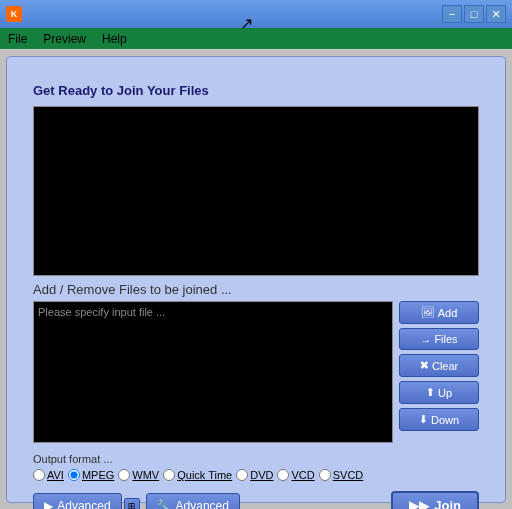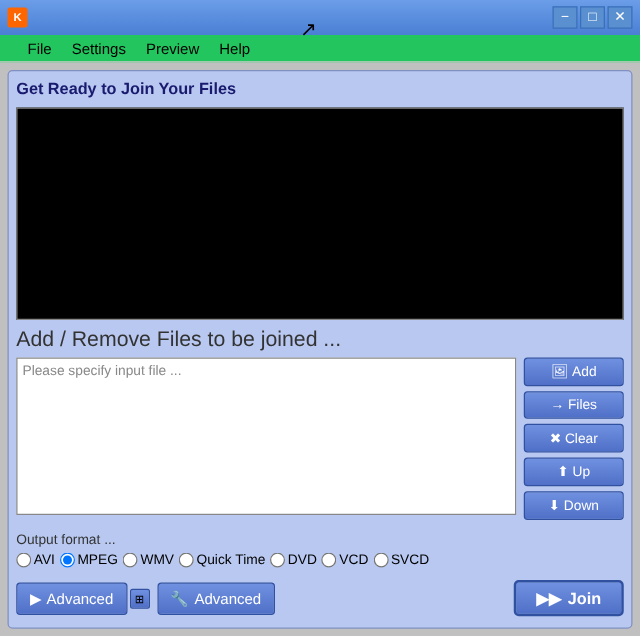--- a/index.html
+++ b/index.html
@@ -56,39 +56,39 @@
       font-size: 11px;
       cursor: pointer;
       display: flex;
       align-items: center;
       justify-content: center;
       line-height: 1;
     }
 
     
     .menu-bar {
-      background: #22c55e;
-      display: flex;
-      align-items: center;
-      padding: 2px 14px;
+      background: #15803d;
+      display: flex;
+      align-items: center;
+      padding: 2px 0;
       height: 22px;
       border-bottom: 1px solid #ccc;
     }
     .menu-item {
       padding: 2px 8px;
       cursor: pointer;
       font-size: 12px;
       color: #000;
     }
 
     
     .main-content {
       background: #b8c8f0;
       margin: 6px;
-      padding: 6px;
+      padding: 26px;
       border: 1px solid #8090c0;
       border-radius: 4px;
       height: calc(509px - 28px - 22px - 12px);
     }
 
     .section-title {
       font-size: 13px;
       font-weight: bold;
       color: #1a1a6e;
       margin-bottom: 8px;
@@ -97,36 +97,36 @@
     
     .video-preview {
       background: #000;
       width: 100%;
       height: 170px;
       border: 1px solid #888;
       margin-bottom: 6px;
     }
 
     .files-label {
-      font-size: 17px;
+      font-size: 13px;
       color: #333;
       margin-bottom: 4px;
     }
 
     
     .file-area {
       display: flex;
       gap: 6px;
       margin-bottom: 10px;
     }
     .file-listbox {
       flex: 1;
-      background: #ffffff;
+      background: #000000;
       border: 1px solid #888;
-      height: 126px;
+      height: 142px;
       padding: 4px;
       font-size: 11px;
       color: #888;
       overflow-y: auto;
     }
 
     
     .btn-panel {
       display: flex;
       flex-direction: column;
@@ -153,20 +153,21 @@
       font-size: 11px;
       color: #333;
       margin-bottom: 4px;
     }
     .format-row {
       display: flex;
       align-items: center;
       gap: 4px;
       margin-bottom: 10px;
       flex-wrap: nowrap;
+      text-decoration: underline;
     }
     .radio-option {
       display: flex;
       align-items: center;
       gap: 2px;
       font-size: 11px;
       color: #000;
       cursor: pointer;
       white-space: nowrap;
     }
@@ -245,21 +246,20 @@
   </div>
   <div class="title-controls">
     <button class="title-btn">−</button>
     <button class="title-btn">□</button>
     <button class="title-btn close">✕</button>
   </div>
 </div>
 
 <div class="menu-bar">
   <div class="menu-item">File</div>
-  <div class="menu-item">Settings</div>
   <div class="menu-item">Preview</div>
   <div class="menu-item">Help</div>
 </div>
 
 <div class="main-content">
   <div class="section-title">Get Ready to Join Your Files</div>
 
   <div class="video-preview"></div>
 
   <div class="files-label">Add / Remove Files to be joined ...</div>

